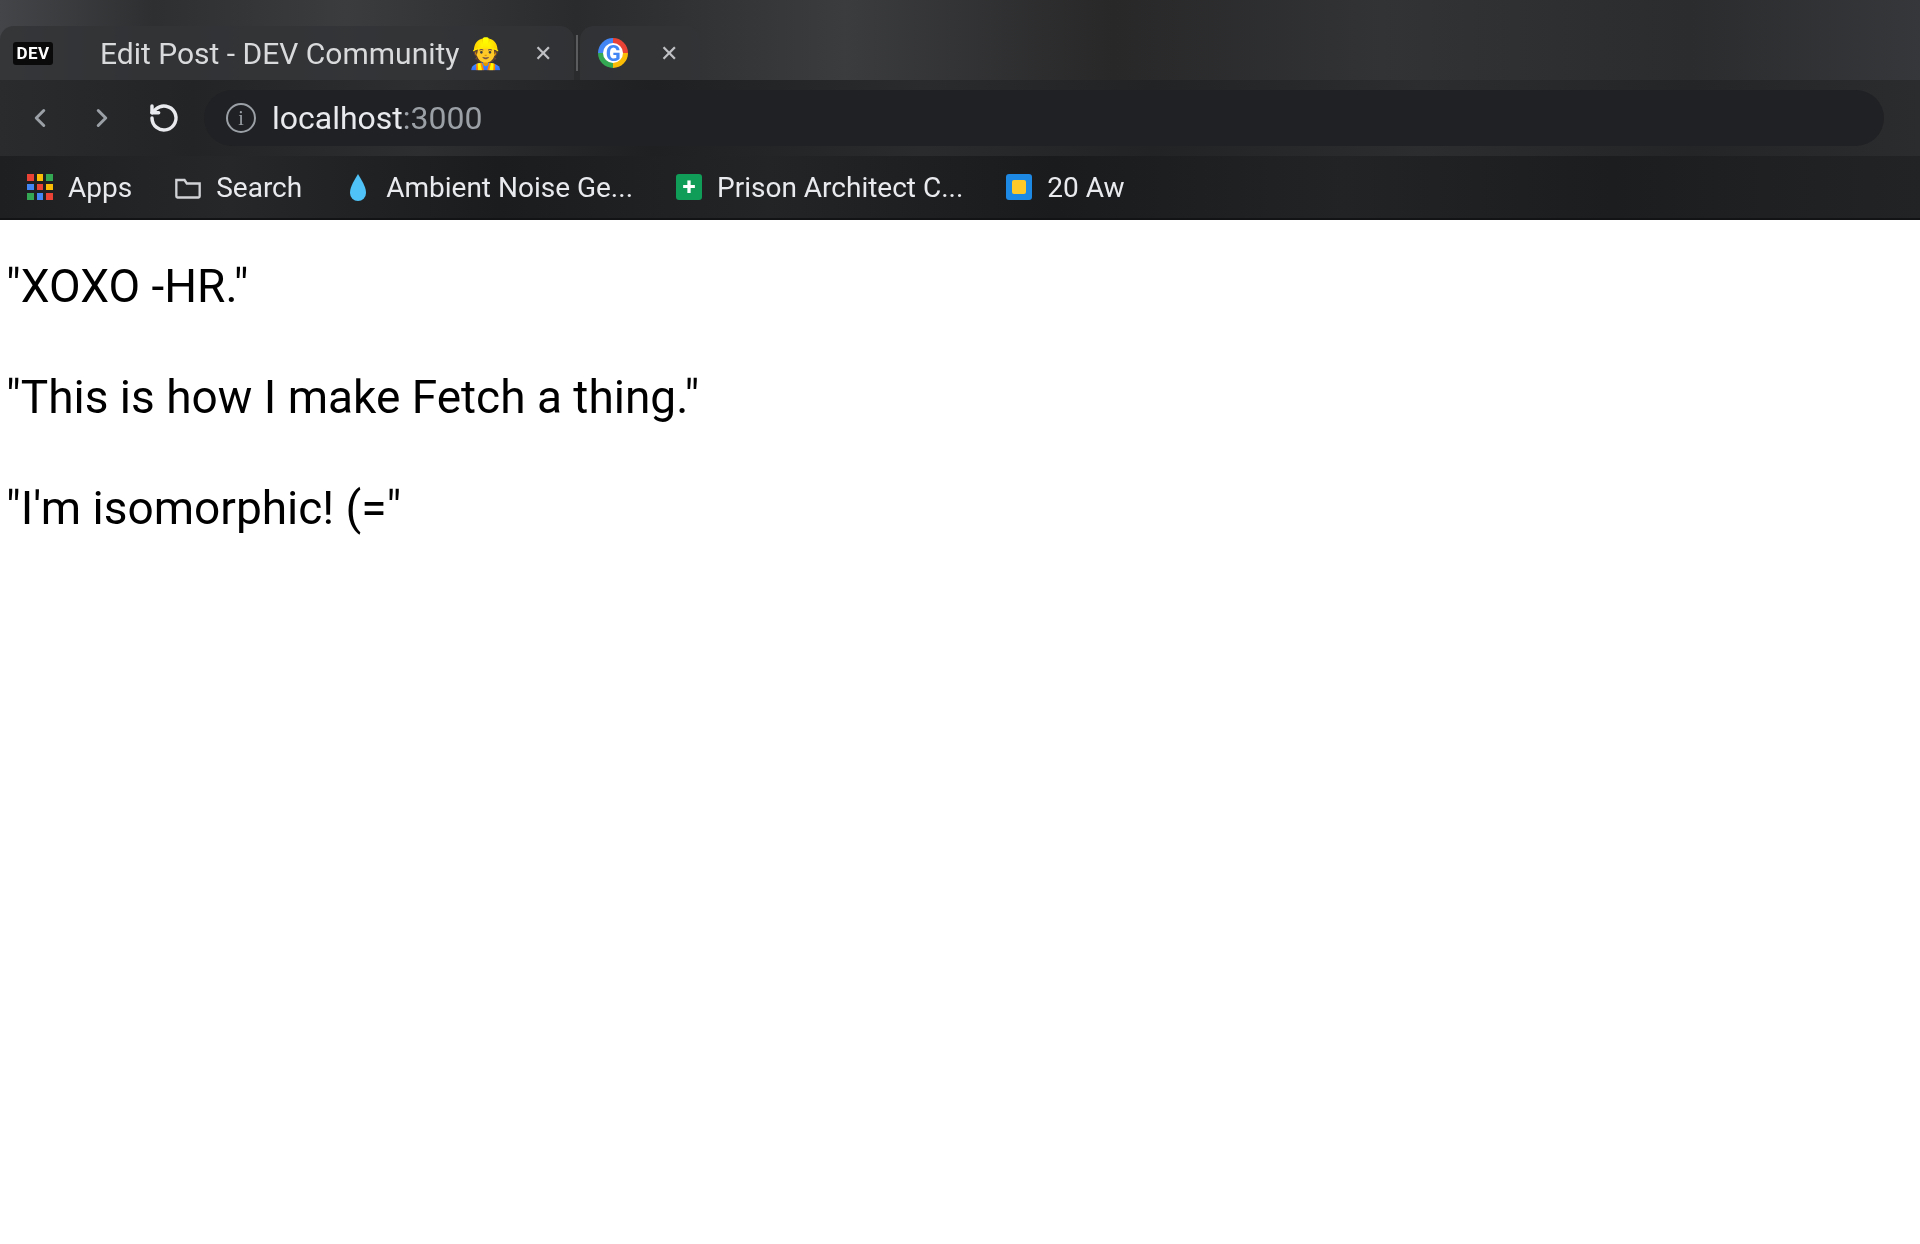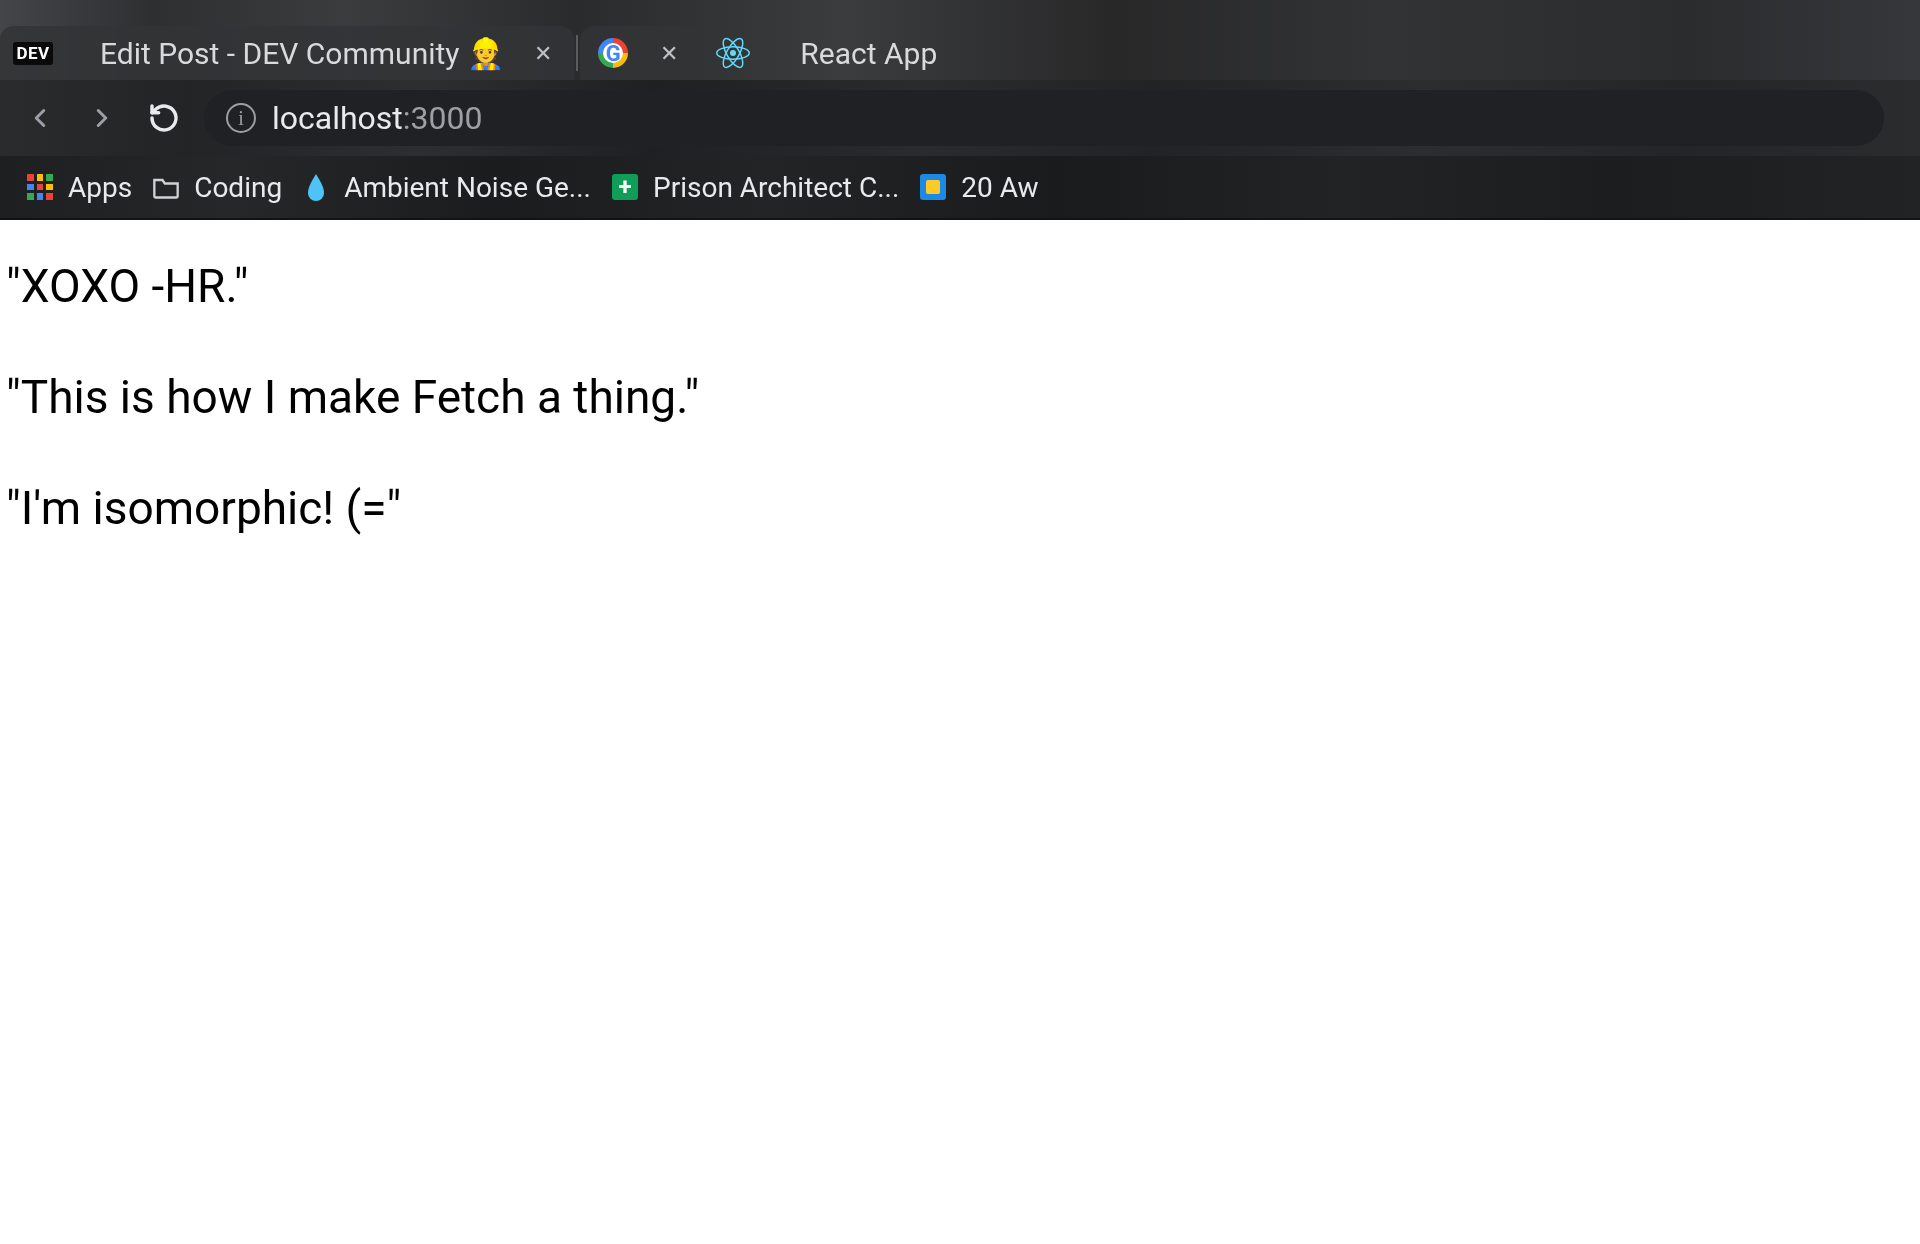--- a/index.html
+++ b/index.html
@@ -65,21 +65,21 @@
     width: 1680px;
   }
   .omnibox .info-icon{ width:30px;height:30px;border:2.5px solid #9aa0a6;border-radius:50%;color:#9aa0a6;display:flex;align-items:center;justify-content:center;font-size:20px;font-family:Georgia,serif; }
   .omnibox .url .host{ color:#e8eaed; }
   .omnibox .url .port{ color:#9aa0a6; }
   
   .bookmarks {
     height: 64px;
     background: linear-gradient(90deg,#1e1f21 0%,#262729 12%,#1b1c1e 26%,#232426 40%,#1a1b1d 55%,#222325 70%,#1c1d1f 84%,#222325 100%);
     display:flex; align-items:center;
-    gap: 20px;
+    gap: 42px;
     padding: 0 26px;
     color:#e8eaed;
     font-size:28px;
     border-bottom: 2px solid #121314;
     overflow:hidden;
     white-space:nowrap;
   }
   .bm { display:flex; align-items:center; gap:14px; }
   .bm .bm-icon{ width:28px;height:28px;display:flex;align-items:center;justify-content:center;flex-shrink:0;}
   .apps-icon{
@@ -125,33 +125,20 @@
 
     <div class="tab">
       <span class="favicon">
         <span class="fav-google">
             <span>G</span>
           </span>
       </span>
       <span class="close">✕</span>
     </div>
 
-    <div class="tab inactive">
-      <span class="favicon">
-        <svg class="fav-react" viewBox="-11.5 -10.23 23 20.46">
-            <circle r="2.05" fill="#61dafb"></circle>
-            <g stroke="#61dafb" stroke-width="1" fill="none">
-              <ellipse rx="11" ry="4.2"></ellipse>
-              <ellipse rx="11" ry="4.2" transform="rotate(60)"></ellipse>
-              <ellipse rx="11" ry="4.2" transform="rotate(120)"></ellipse>
-            </g>
-          </svg>
-      </span>
-      <span class="label">React App</span>
-    </div>
   </div>
 
   <div class="toolbar">
     <div class="nav-btn">
       <svg width="30" height="30" viewBox="0 0 24 24" fill="none" stroke="currentColor" stroke-width="2.4" stroke-linecap="round" stroke-linejoin="round">
           <polyline points="15 18 9 12 15 6"></polyline>
         </svg>
     </div>
     <div class="nav-btn">
       <svg width="30" height="30" viewBox="0 0 24 24" fill="none" stroke="currentColor" stroke-width="2.4" stroke-linecap="round" stroke-linejoin="round">
@@ -188,21 +175,21 @@
         </span>
       </span>
       <span>Apps</span>
     </div>
     <div class="bm">
       <span class="bm-icon folder-icon">
         <svg width="30" height="26" viewBox="0 0 24 20" fill="none" stroke="#d0d2d5" stroke-width="2">
             <path d="M2 4h7l2 3h11v11a1 1 0 0 1-1 1H3a1 1 0 0 1-1-1V4z"></path>
           </svg>
       </span>
-      <span>Coding</span>
+      <span>Search</span>
     </div>
     <div class="bm">
       <span class="bm-icon drop-icon">
         <svg width="24" height="30" viewBox="0 0 24 30">
             <path d="M12 2 C6 12 4 16 4 21 a8 8 0 0 0 16 0 c0-5-2-9-8-19z" fill="#4fc3f7"></path>
           </svg>
       </span>
       <span>Ambient Noise Ge...</span>
     </div>
     <div class="bm">

